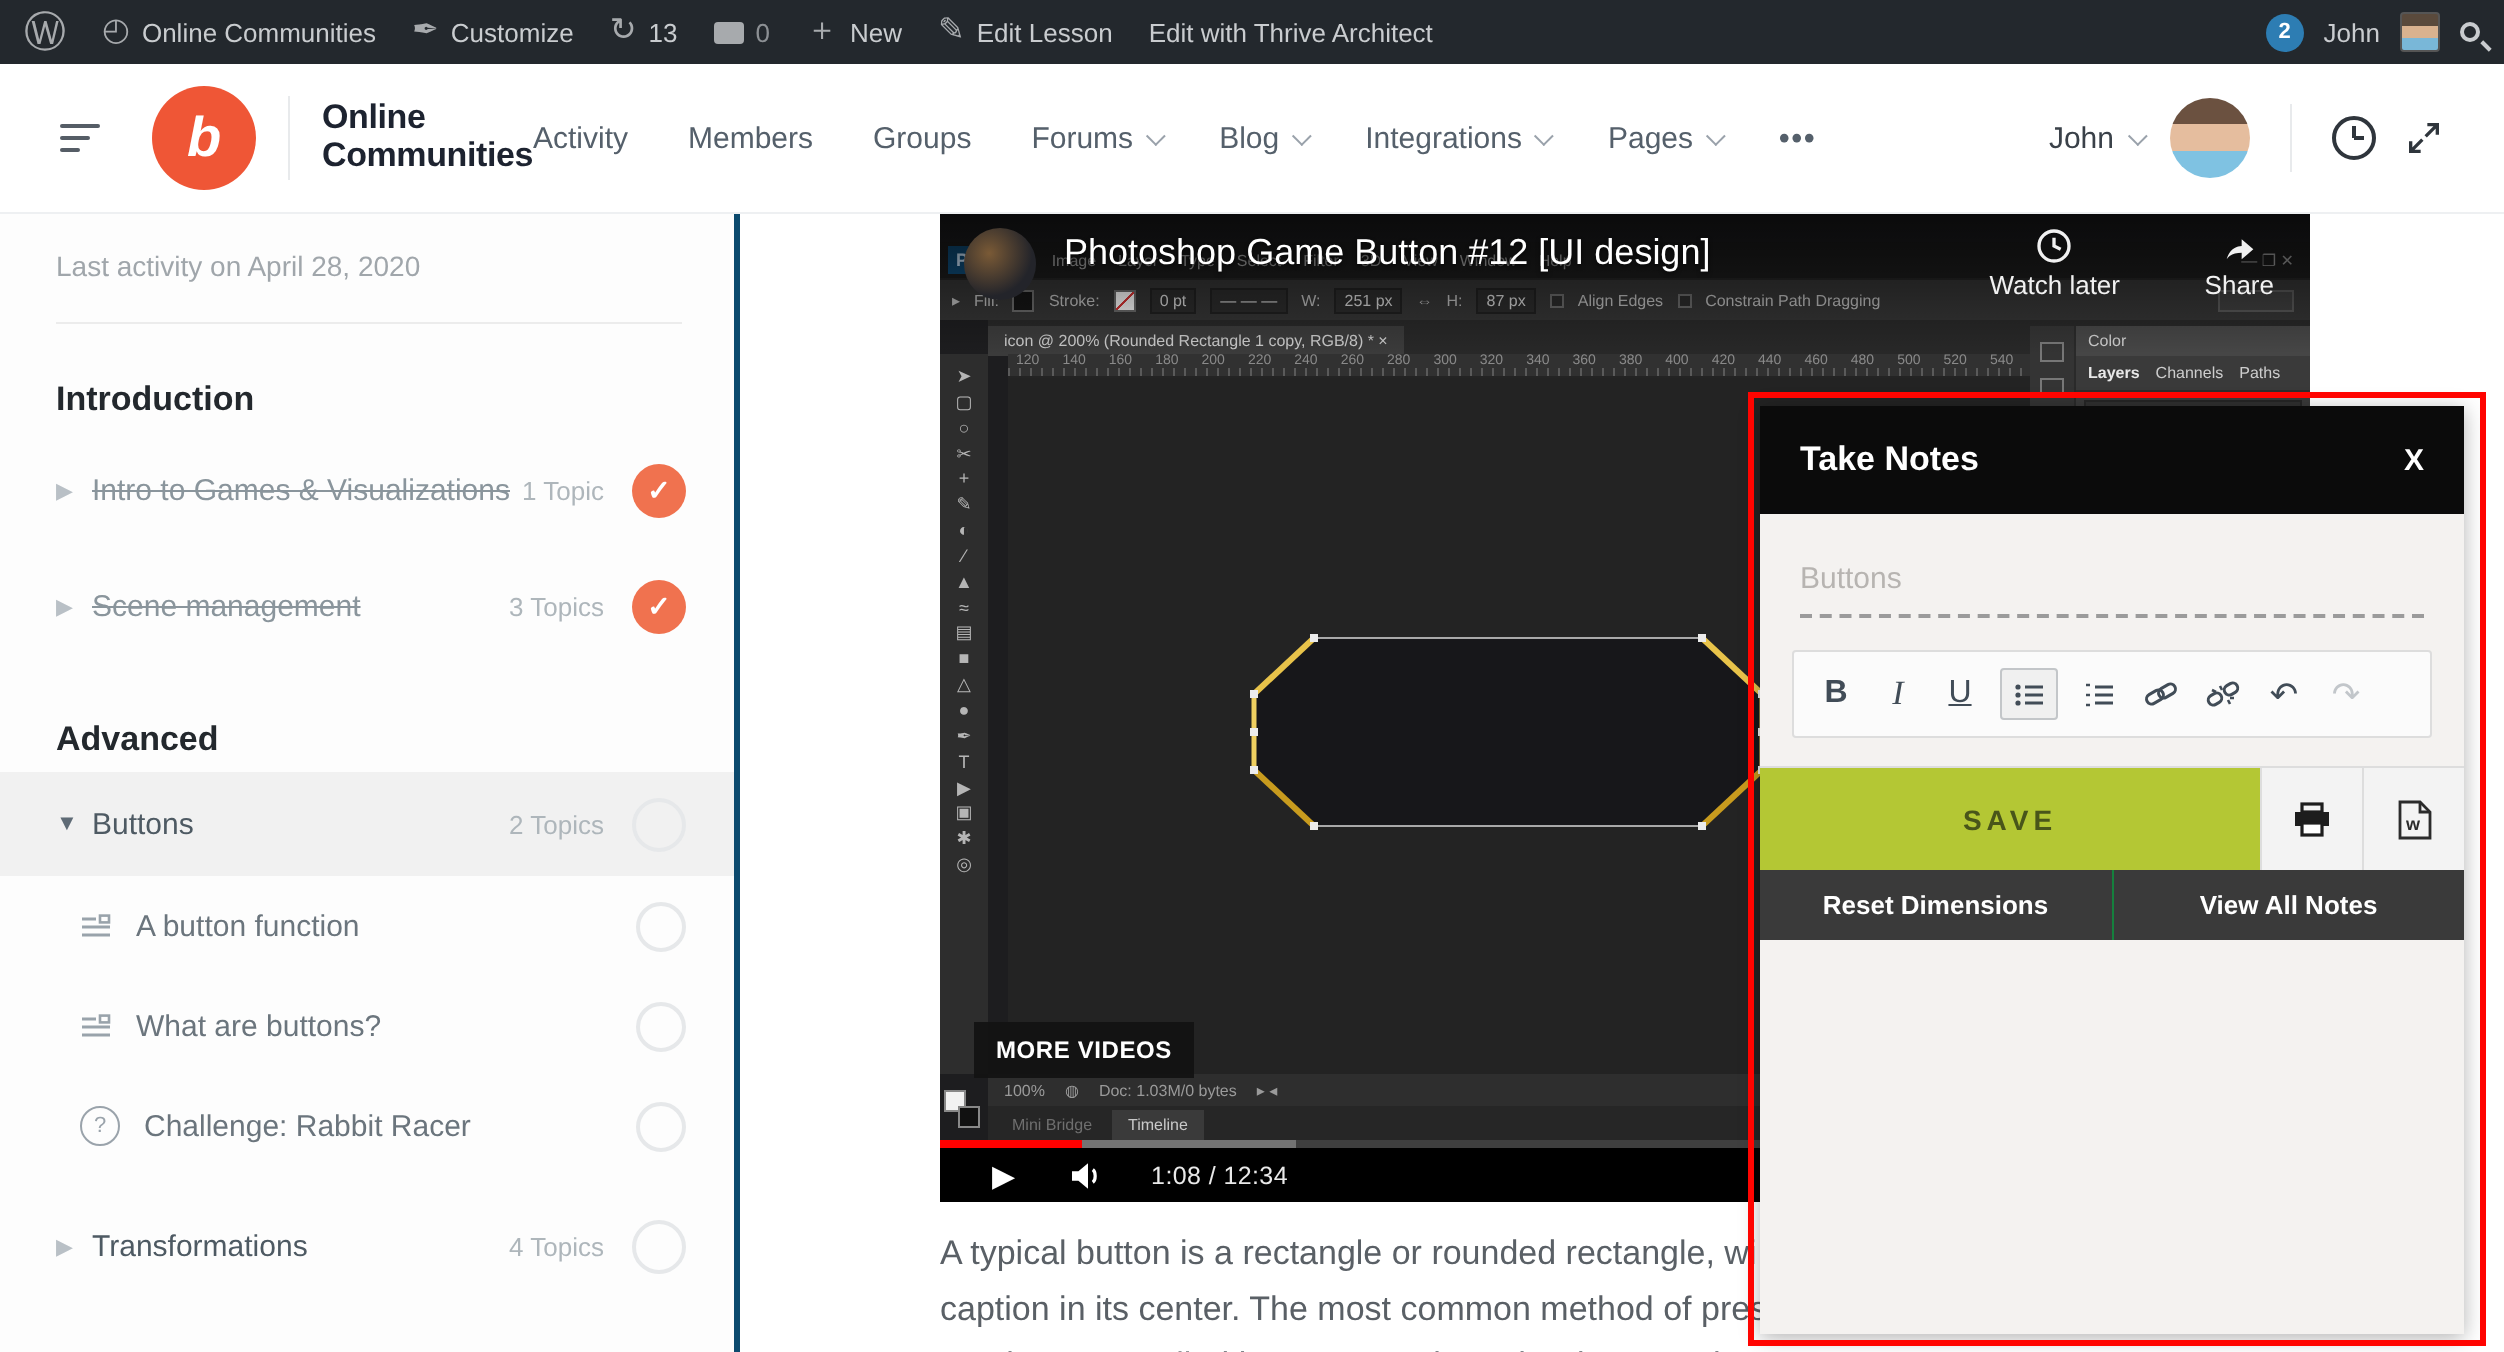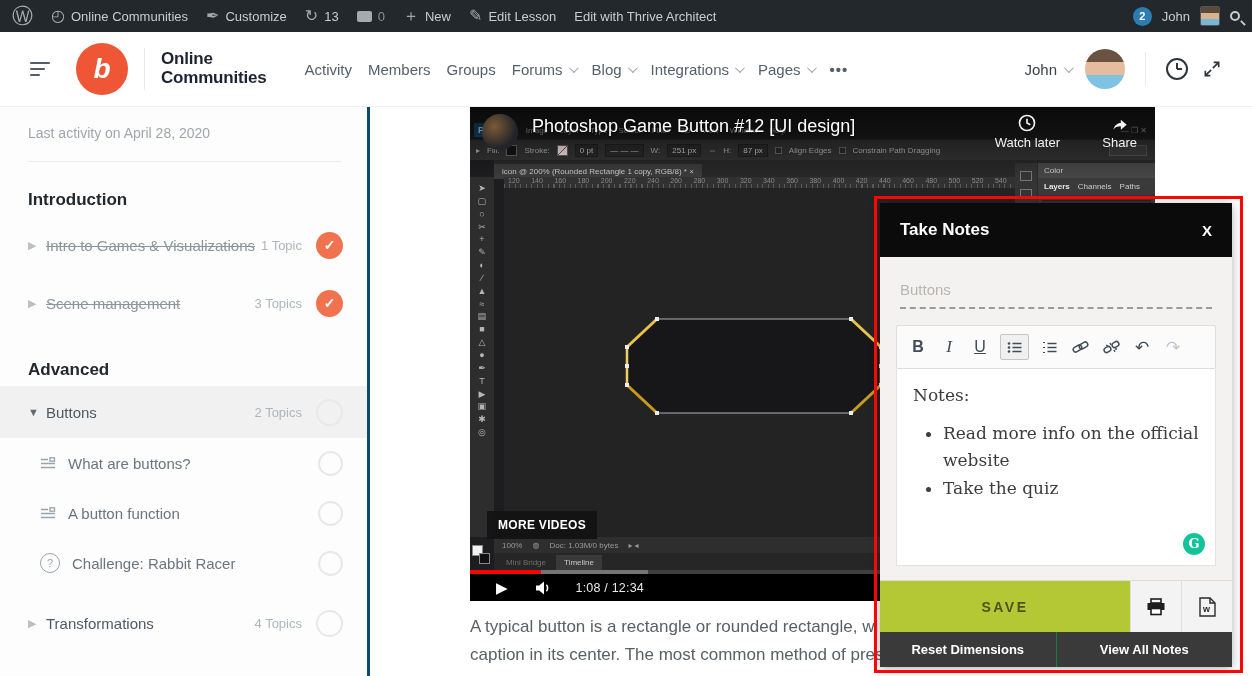--- a/index.html
+++ b/index.html
@@ -28,21 +28,21 @@
   
   .siteheader { position:absolute; top:32px; left:0; width:100%; height:75px; background:#fff;
     border-bottom:1px solid #eef0f2; display:flex; align-items:center; padding:0 30px; z-index:25; }
   .hamburger { display:flex; flex-direction:column; gap:4px; margin-right:26px; cursor:pointer; }
   .hamburger i { display:block; height:2px; background:#555d66; border-radius:1px; }
   .hamburger i:nth-child(1){ width:20px; } .hamburger i:nth-child(2){ width:15px; } .hamburger i:nth-child(3){ width:10px; }
   .logo-mark { width:52px; height:52px; border-radius:50%; background:#ef5636; color:#fff;
     display:flex; align-items:center; justify-content:center; font-weight:800; font-size:28px; font-style:italic; }
   .logo-divider { width:1px; height:42px; background:#e8eaec; margin:0 16px; }
   .logo-text { font-weight:800; font-size:17px; color:#1d2330; line-height:1.1; letter-spacing:-.2px; }
-  .mainnav { display:flex; align-items:center; gap:16px; margin-left:38px; }
+  .mainnav { display:flex; align-items:center; gap:30px; }
   .nav-item { display:flex; align-items:center; gap:6px; font-size:15px; color:#55606b; cursor:pointer; }
   .chev { width:7px; height:7px; border-right:1.5px solid #9aa2ab; border-bottom:1.5px solid #9aa2ab;
     transform:rotate(45deg) translateY(-2px); }
   .nav-more { font-size:15px; font-weight:700; color:#55606b; letter-spacing:1px; cursor:pointer; }
   .header-right { margin-left:auto; display:flex; align-items:center; gap:14px; }
   .user-name { font-size:15px; color:#3a4149; display:flex; gap:7px; align-items:center; cursor:pointer; }
   .header-avatar { width:40px; height:40px; border-radius:50%; overflow:hidden;
     background:linear-gradient(180deg,#6b5140 0 32%,#e5bd9e 32% 66%,#7fc2e2 66%); }
   .hdr-divider { width:1px; height:34px; background:#e8eaec; margin:0 6px; }
   .clock-icon { width:22px; height:22px; border:2px solid #2f353c; border-radius:50%; position:relative; }
@@ -306,29 +306,29 @@
       <span class="lesson-title">Buttons</span>
       <span class="lesson-topics">2 Topics</span>
       <span class="status-circle empty"></span>
     </div>
 
     <div class="subtopic-row">
       <svg width="16" height="13" viewBox="0 0 16 13">
         <rect x="10" y="0.8" width="4.5" height="3.4" fill="none" stroke="#99a3ab" stroke-width="1.3"></rect>
         <path d="M1 2.5h7M1 6.5h14M1 10.5h14" stroke="#99a3ab" stroke-width="1.6"></path>
       </svg>
-      <span class="subtopic-title">What are buttons?</span>
+      <span class="subtopic-title">A button function</span>
       <span class="status-circle empty"></span>
     </div>
     <div class="subtopic-row">
       <svg width="16" height="13" viewBox="0 0 16 13">
         <rect x="10" y="0.8" width="4.5" height="3.4" fill="none" stroke="#99a3ab" stroke-width="1.3"></rect>
         <path d="M1 2.5h7M1 6.5h14M1 10.5h14" stroke="#99a3ab" stroke-width="1.6"></path>
       </svg>
-      <span class="subtopic-title">A button function</span>
+      <span class="subtopic-title">What are buttons?</span>
       <span class="status-circle empty"></span>
     </div>
     <div class="subtopic-row">
       <span class="quiz-icon">?</span>
       <span class="subtopic-title">Challenge: Rabbit Racer</span>
       <span class="status-circle empty"></span>
     </div>
 
     <div class="lesson-row" style="margin-top:6px;">
       <span class="lesson-caret">▶</span>
@@ -550,28 +550,20 @@
       <span class="tb-btn">
         <svg width="17" height="15" viewBox="0 0 17 15">
           <rect x="1" y="7" width="7" height="5" rx="2.5" fill="none" stroke="#414c57" stroke-width="1.5" transform="rotate(-30 4.5 9.5)"></rect>
           <rect x="9" y="2" width="7" height="5" rx="2.5" fill="none" stroke="#414c57" stroke-width="1.5" transform="rotate(-30 12.5 4.5)"></rect>
           <path d="M7 3l1 2M3 5l2 1M12 12l-1-2M14 9l-2 0" stroke="#414c57" stroke-width="1.3"></path>
         </svg>
       </span>
       <span class="tb-btn tb-undo">↶</span>
       <span class="tb-btn tb-redo">↷</span>
     </div>
-    <div class="notes-editor">
-      <div>Notes:</div>
-      <ul>
-          <li class="note-bullet">Read more info on the official website</li>
-          <li class="note-bullet">Take the quiz</li>
-        </ul>
-      <span class="grammarly">G</span>
-    </div>
     <div class="notes-actions">
       <button class="save-btn">SAVE</button>
       <div class="action-cell">
         <svg width="20" height="18" viewBox="0 0 20 18">
           <rect x="5" y="1" width="10" height="4" fill="none" stroke="#1d1d1d" stroke-width="1.6"></rect>
           <rect x="1.5" y="5" width="17" height="7" fill="#1d1d1d"></rect>
           <rect x="5" y="10.5" width="10" height="6" fill="#fff" stroke="#1d1d1d" stroke-width="1.6"></rect>
         </svg>
       </div>
       <div class="action-cell">

